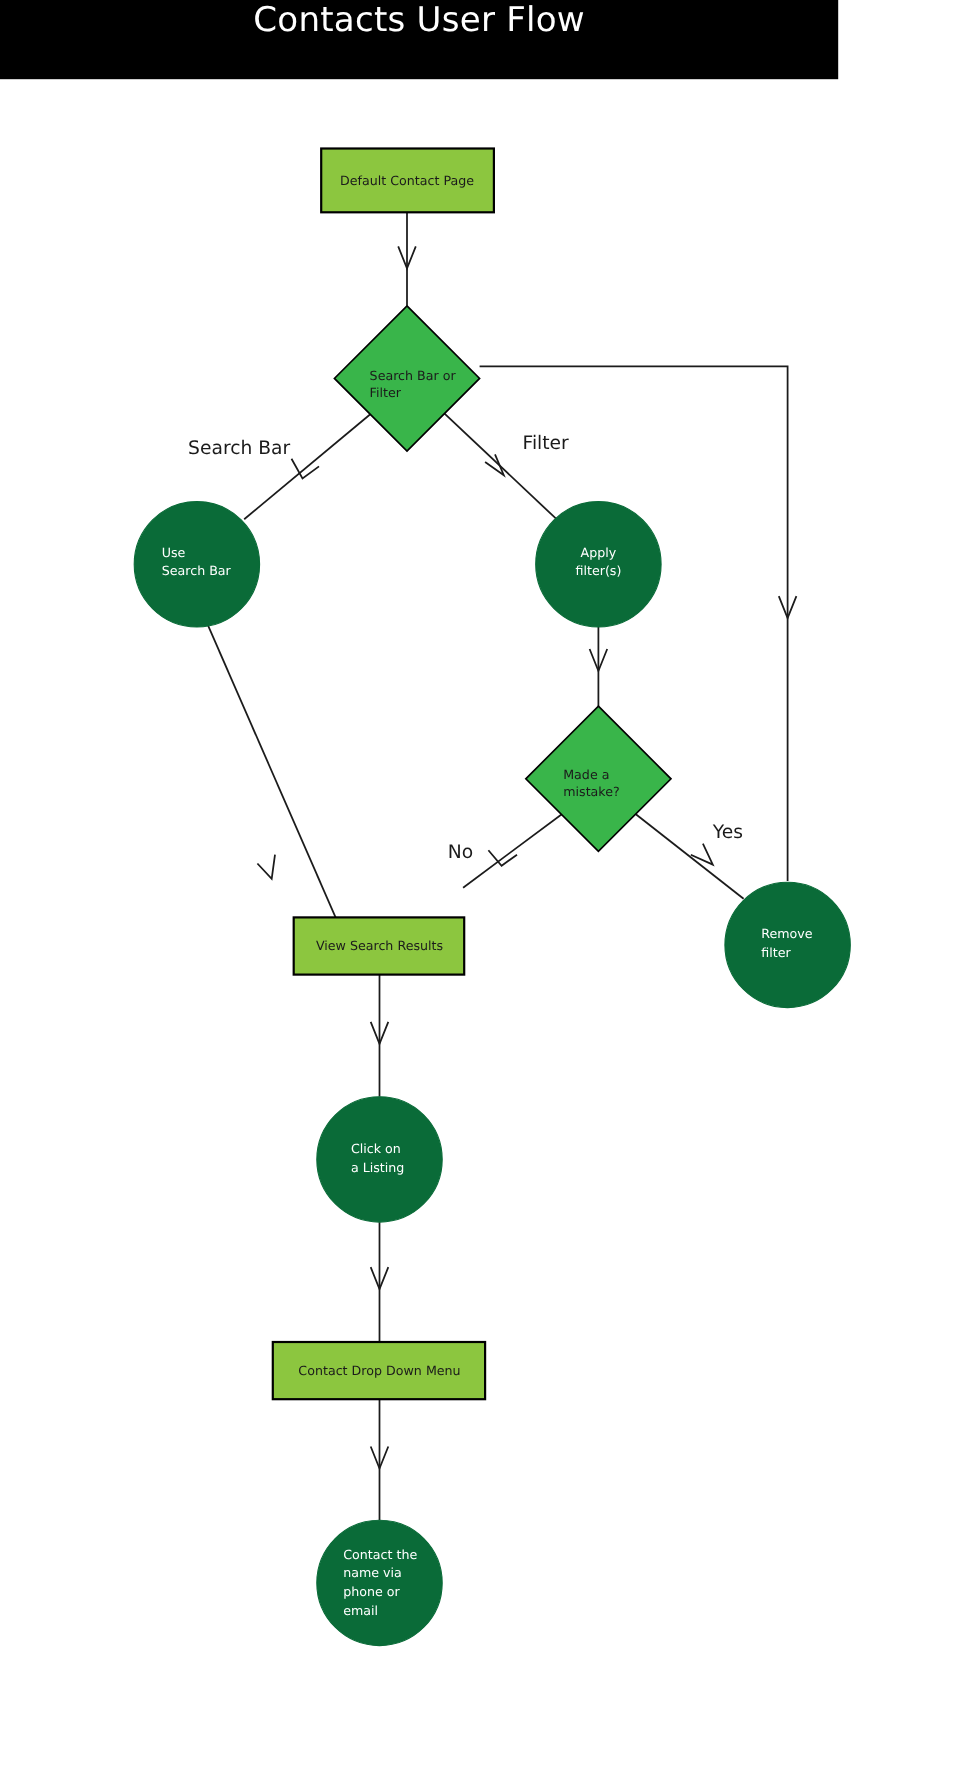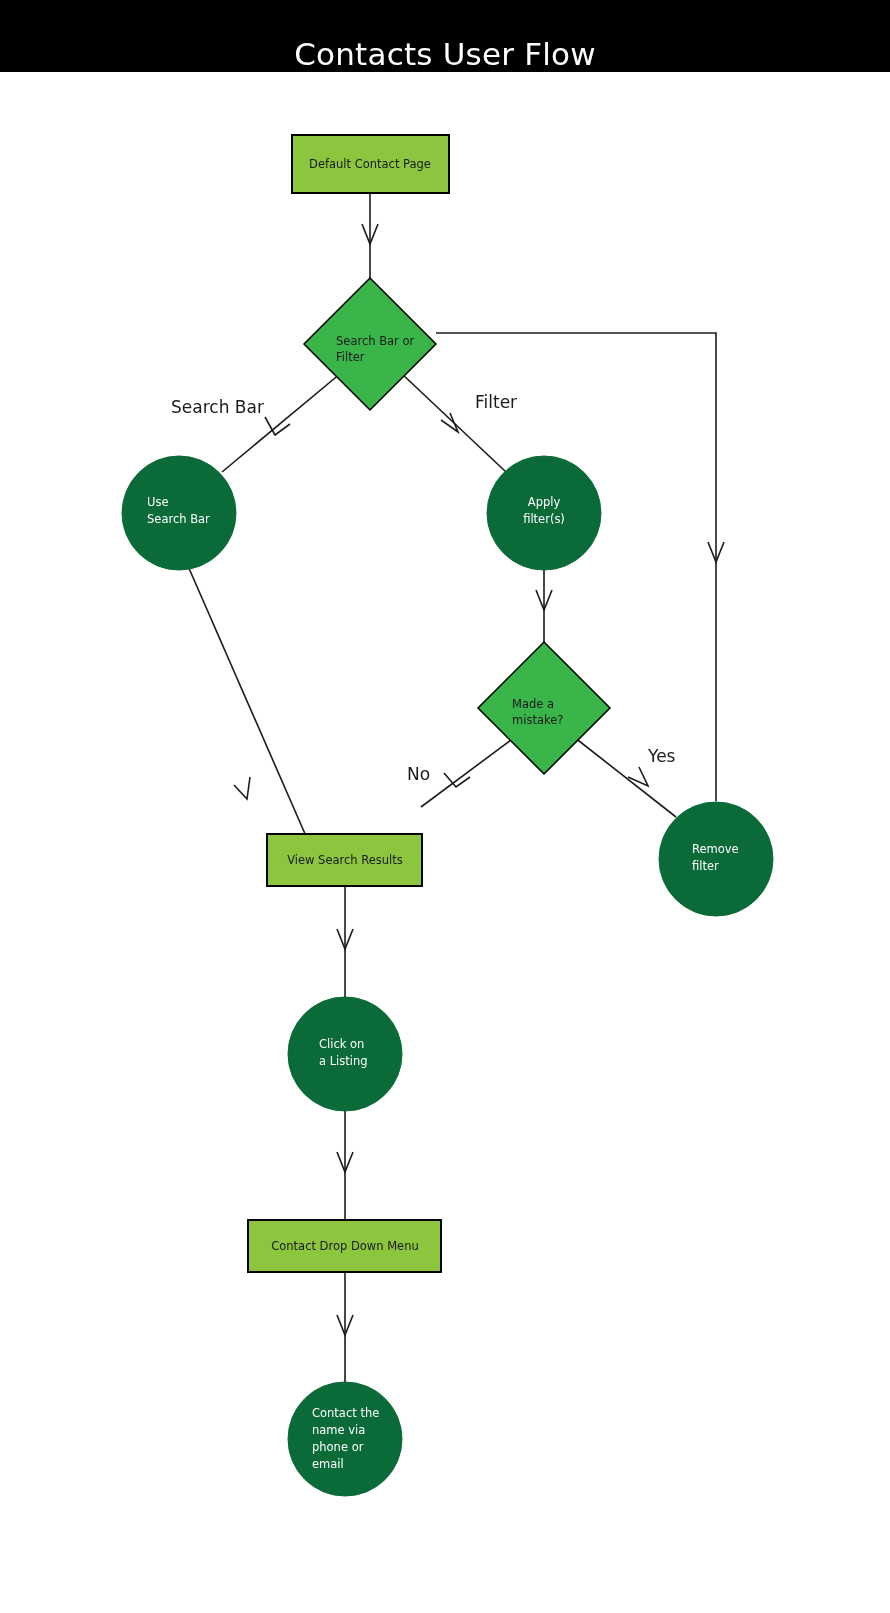--- a/index.html
+++ b/index.html
@@ -16,25 +16,25 @@
   #app {
     position: relative;
     width: 890px;
     height: 1613px;
     background: #ffffff;
   }
   .title-banner {
     position: absolute;
     left: 0;
     top: 0;
-    width: 890px;
+    width: 762px;
     height: 72px;
     background: #000000;
     display: flex;
-    align-items: flex-end;
+    align-items: flex-start;
     justify-content: center;
   }
   .title-text {
     color: #ffffff;
     font-size: 31px;
     font-family: "DejaVu Sans", sans-serif;
     font-weight: 400;
     letter-spacing: 0.2px;
   }
   .canvas {

